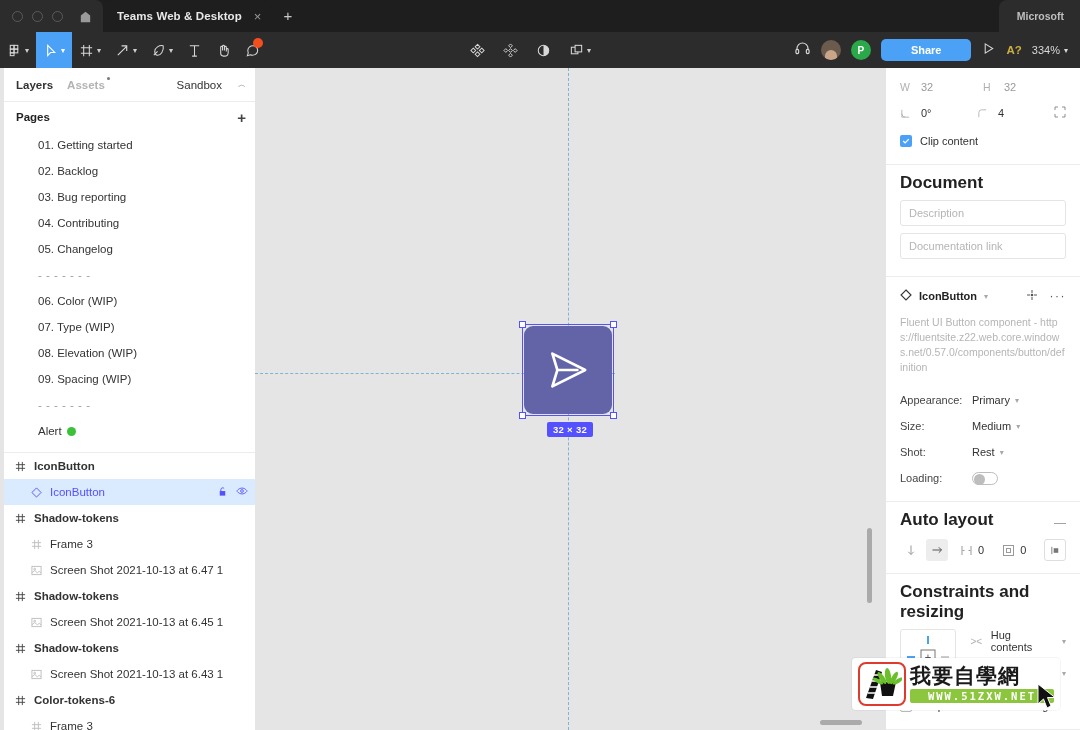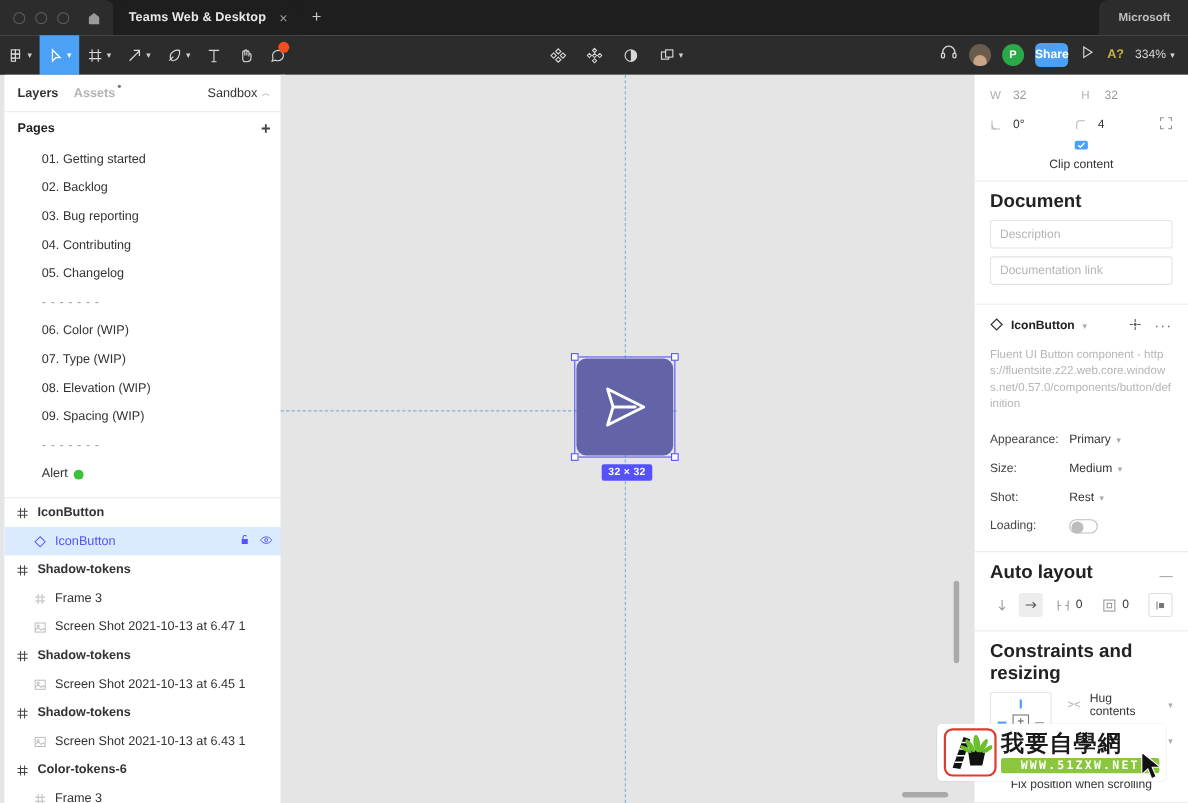--- a/index.html
+++ b/index.html
@@ -65,21 +65,21 @@
     content: ""; position: absolute; left: 4px; top: 10px; width: 12px; height: 12px;
     border-radius: 50% 50% 0 0; background: #c9a58a;
   }
   .avatar-p {
     width: 20px; height: 20px; border-radius: 50%; background: #2aa84a;
     color: #fff; font-size: 10px; display: flex; align-items: center;
     justify-content: center; font-weight: bold;
   }
   .share-btn {
     background: #4ba1f5; color: #fff; font-size: 11px; font-weight: bold;
-    border-radius: 5px; padding: 5px 0;
+    border-radius: 5px; padding: 5px 30px;
   }
   .zoom-lbl { color: #d8d8d8; font-size: 11px; display: flex; align-items: center; gap: 4px; }
   .a-help { color: #cbb040; font-size: 11.5px; font-weight: bold; }
 
   
   .left {
     position: absolute; top: 68px; left: 4px; width: 255px; height: 662px;
     background: #fff; border-right: 1px solid #e5e5e5; overflow: hidden;
   }
   .lp-head {
@@ -87,21 +87,21 @@
     border-bottom: 1px solid #ececec; gap: 14px;
   }
   .lp-tab { font-size: 11.5px; font-weight: bold; color: #333; }
   .lp-tab.muted { color: #b3b3b3; position: relative; }
   .lp-tab.muted .dot {
     position: absolute; top: -2px; right: -5px; width: 3px; height: 3px;
     border-radius: 50%; background: #777;
   }
   .lp-sandbox {
     margin-left: auto; font-size: 11.5px; color: #333; display: flex;
-    align-items: center; gap: 4px;
+    align-items: center; gap: 16px;
   }
   .pages-head {
     height: 30px; display: flex; align-items: center; padding: 0 12px;
     font-size: 11.5px; font-weight: bold; color: #222;
   }
   .pages-head .plus { margin-left: auto; font-size: 15px; color: #444; line-height: 1; }
   .page-item {
     height: 26px; display: flex; align-items: center; padding-left: 34px;
     font-size: 11.5px; color: #333;
   }
@@ -166,21 +166,21 @@
   .right {
     position: absolute; top: 68px; left: 886px; width: 194px; height: 662px;
     background: #fff; overflow: hidden; font-size: 11px; color: #333;
   }
   .rp-sec { padding: 8px 14px 10px 14px; border-bottom: 1px solid #ececec; }
   .rp-row { display: flex; align-items: center; height: 26px; }
   .rp-field { display: flex; align-items: center; gap: 8px; width: 50%; color: #555; }
   .rp-field .lbl { color: #b0b0b0; width: 13px; font-size: 10.5px; display:flex; }
   .rp-field .val { color: #9a9a9a; font-size: 11px; }
   .rp-chk {
-    display: flex; align-items: center; gap: 8px; height: 26px; margin-top: 2px; flex-direction: column;
+    display: flex; align-items: center; gap: 8px; height: 26px; margin-top: 2px;
   }
   .chkbox-on {
     width: 12px; height: 12px; border-radius: 2px; background: #4ba1f5;
     display: flex; align-items: center; justify-content: center;
   }
   .chkbox-off {
     width: 12px; height: 12px; border-radius: 2px; border: 1px solid #b8b8b8;
     background: #fff;
   }
   .sec-title { font-size: 17px; font-weight: bold; color: #222; margin-bottom: 7px; }

